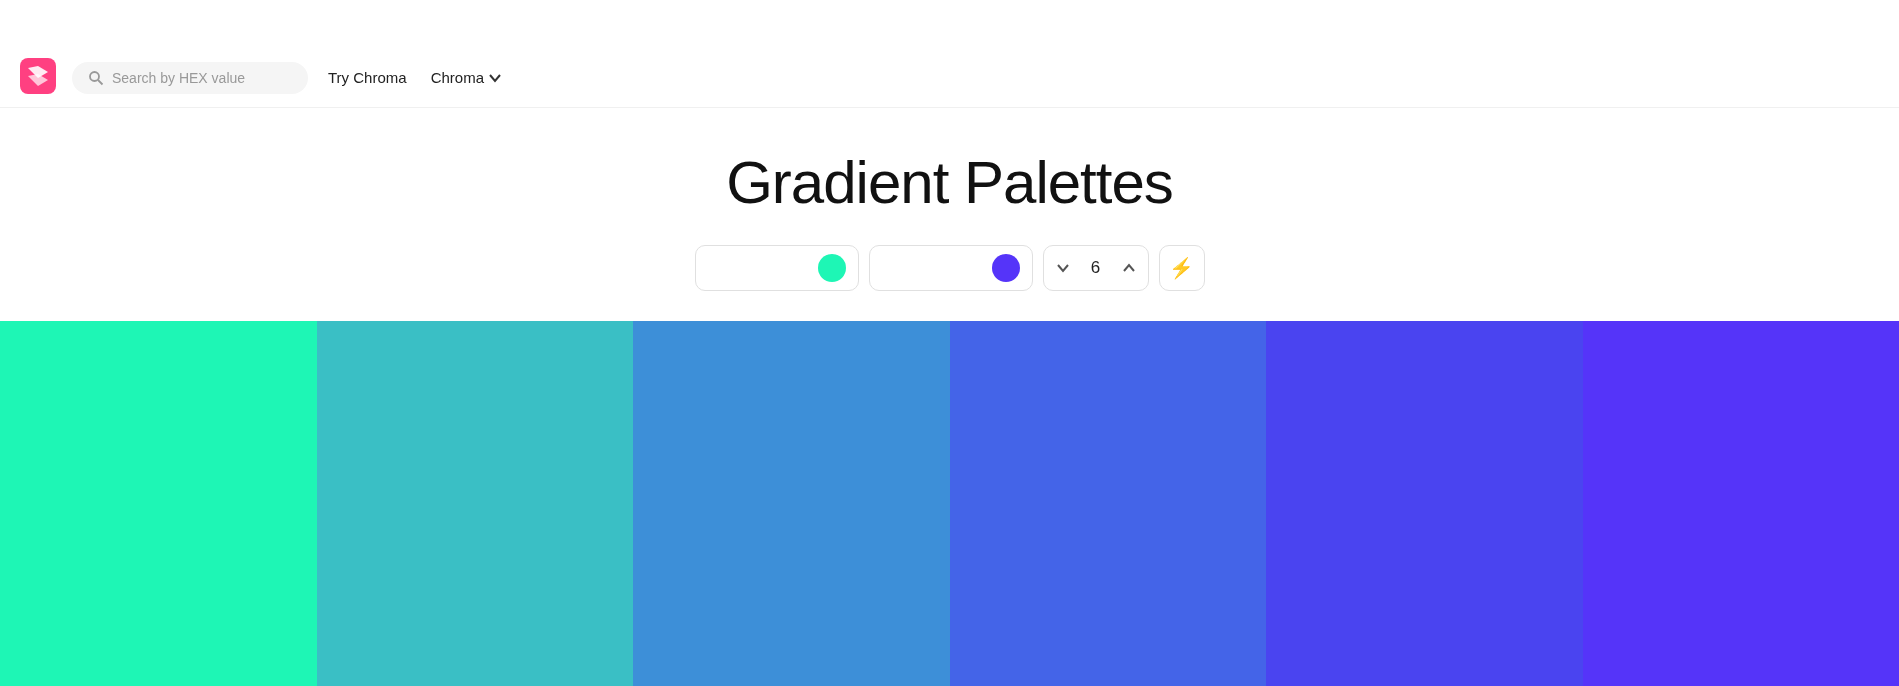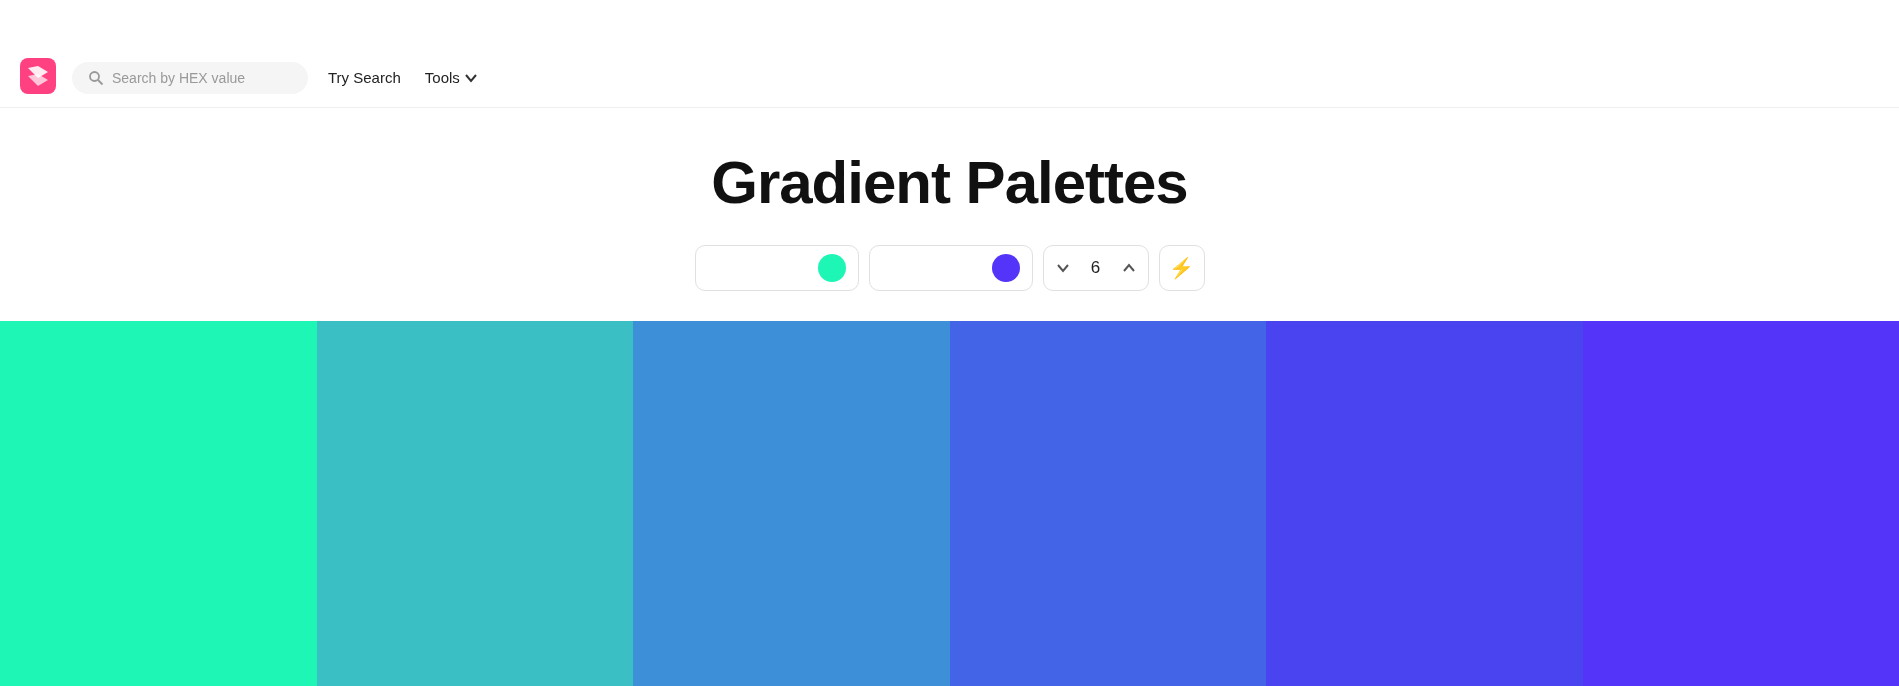--- a/index.html
+++ b/index.html
@@ -92,21 +92,21 @@
     .main-content {
       display: flex;
       flex-direction: column;
       align-items: center;
       padding: 40px 0 30px;
       background: #fff;
     }
 
     .page-title {
       font-size: 60px;
-      font-weight: 700;
+      font-weight: 400;
       color: #111;
       letter-spacing: -1px;
       margin-bottom: 28px;
     }
 
     .controls-row {
       display: flex;
       align-items: center;
       gap: 10px;
     }
@@ -208,24 +208,24 @@
   </div>
 
   <div class="search-wrapper">
     <svg viewBox="0 0 16 16" fill="none" stroke="#999" stroke-width="1.8">
       <circle cx="6.5" cy="6.5" r="4.5"></circle>
       <line x1="10" y1="10" x2="14.5" y2="14.5"></line>
     </svg>
     <input class="search-input" type="text" placeholder="Search by HEX value" style="">
   </div>
 
-  <a class="nav-link">Try Search</a>
+  <a class="nav-link">Try Chroma</a>
 
   <button class="tools-btn">
-    <span>Tools</span>
+    <span>Chroma</span>
     <svg class="chevron-down" viewBox="0 0 14 14" fill="none" stroke="#333" stroke-width="2">
       <polyline points="2,4 7,10 12,4"></polyline>
     </svg>
   </button>
 </nav>
 
 <div class="main-content">
   <h1 class="page-title">Gradient Palettes</h1>
 
   <div class="controls-row">

